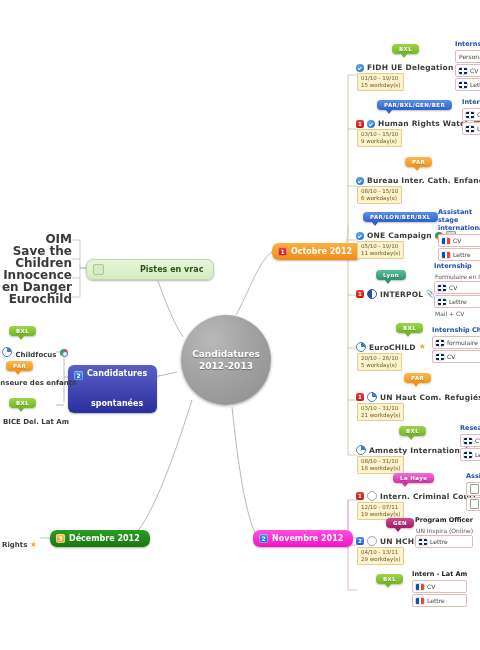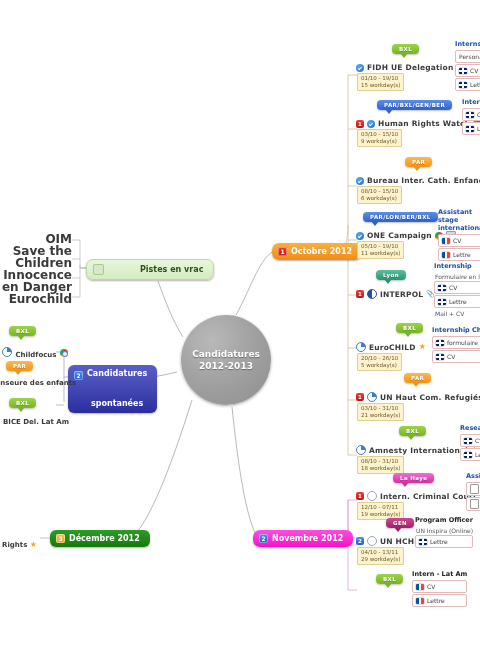--- a/index.html
+++ b/index.html
@@ -29,21 +29,21 @@
     font-weight:bold;font-size:8px;color:#fff;white-space:nowrap;
     box-shadow:0 1px 2px rgba(0,0,0,.3);
   }
   .month-node .num{
     display:inline-flex;align-items:center;justify-content:center;
     width:9px;height:9px;border-radius:2px;font-size:6px;font-weight:bold;
     color:#fff;box-shadow:inset 0 0 0 1px rgba(255,255,255,.4);
   }
   .m-oct{background:linear-gradient(#fbb040,#f08c17);}
   .m-nov{background:linear-gradient(#ff4fe0,#f411c9);}
-  .m-dec{background:linear-gradient(#2a9d25,#18780f);border-radius:6px;}
+  .m-dec{background:linear-gradient(#2a9d25,#18780f);}
   .m-spo{background:linear-gradient(#5a5fc7,#2b2f9e);border-radius:6px;}
   .m-pist{background:linear-gradient(#e7f6dc,#d3ecc0);color:#2d5016;
           border:1px solid #bcd9a3;text-shadow:none;}
 
   
   .leaf{position:absolute;white-space:nowrap;}
   .leaf .title-row{display:flex;align-items:center;gap:3px;font-weight:bold;
     font-size:7.5px;color:#3a3a3a;}
   .leaf .leaf-name{letter-spacing:.2px;}
   .datebox{

